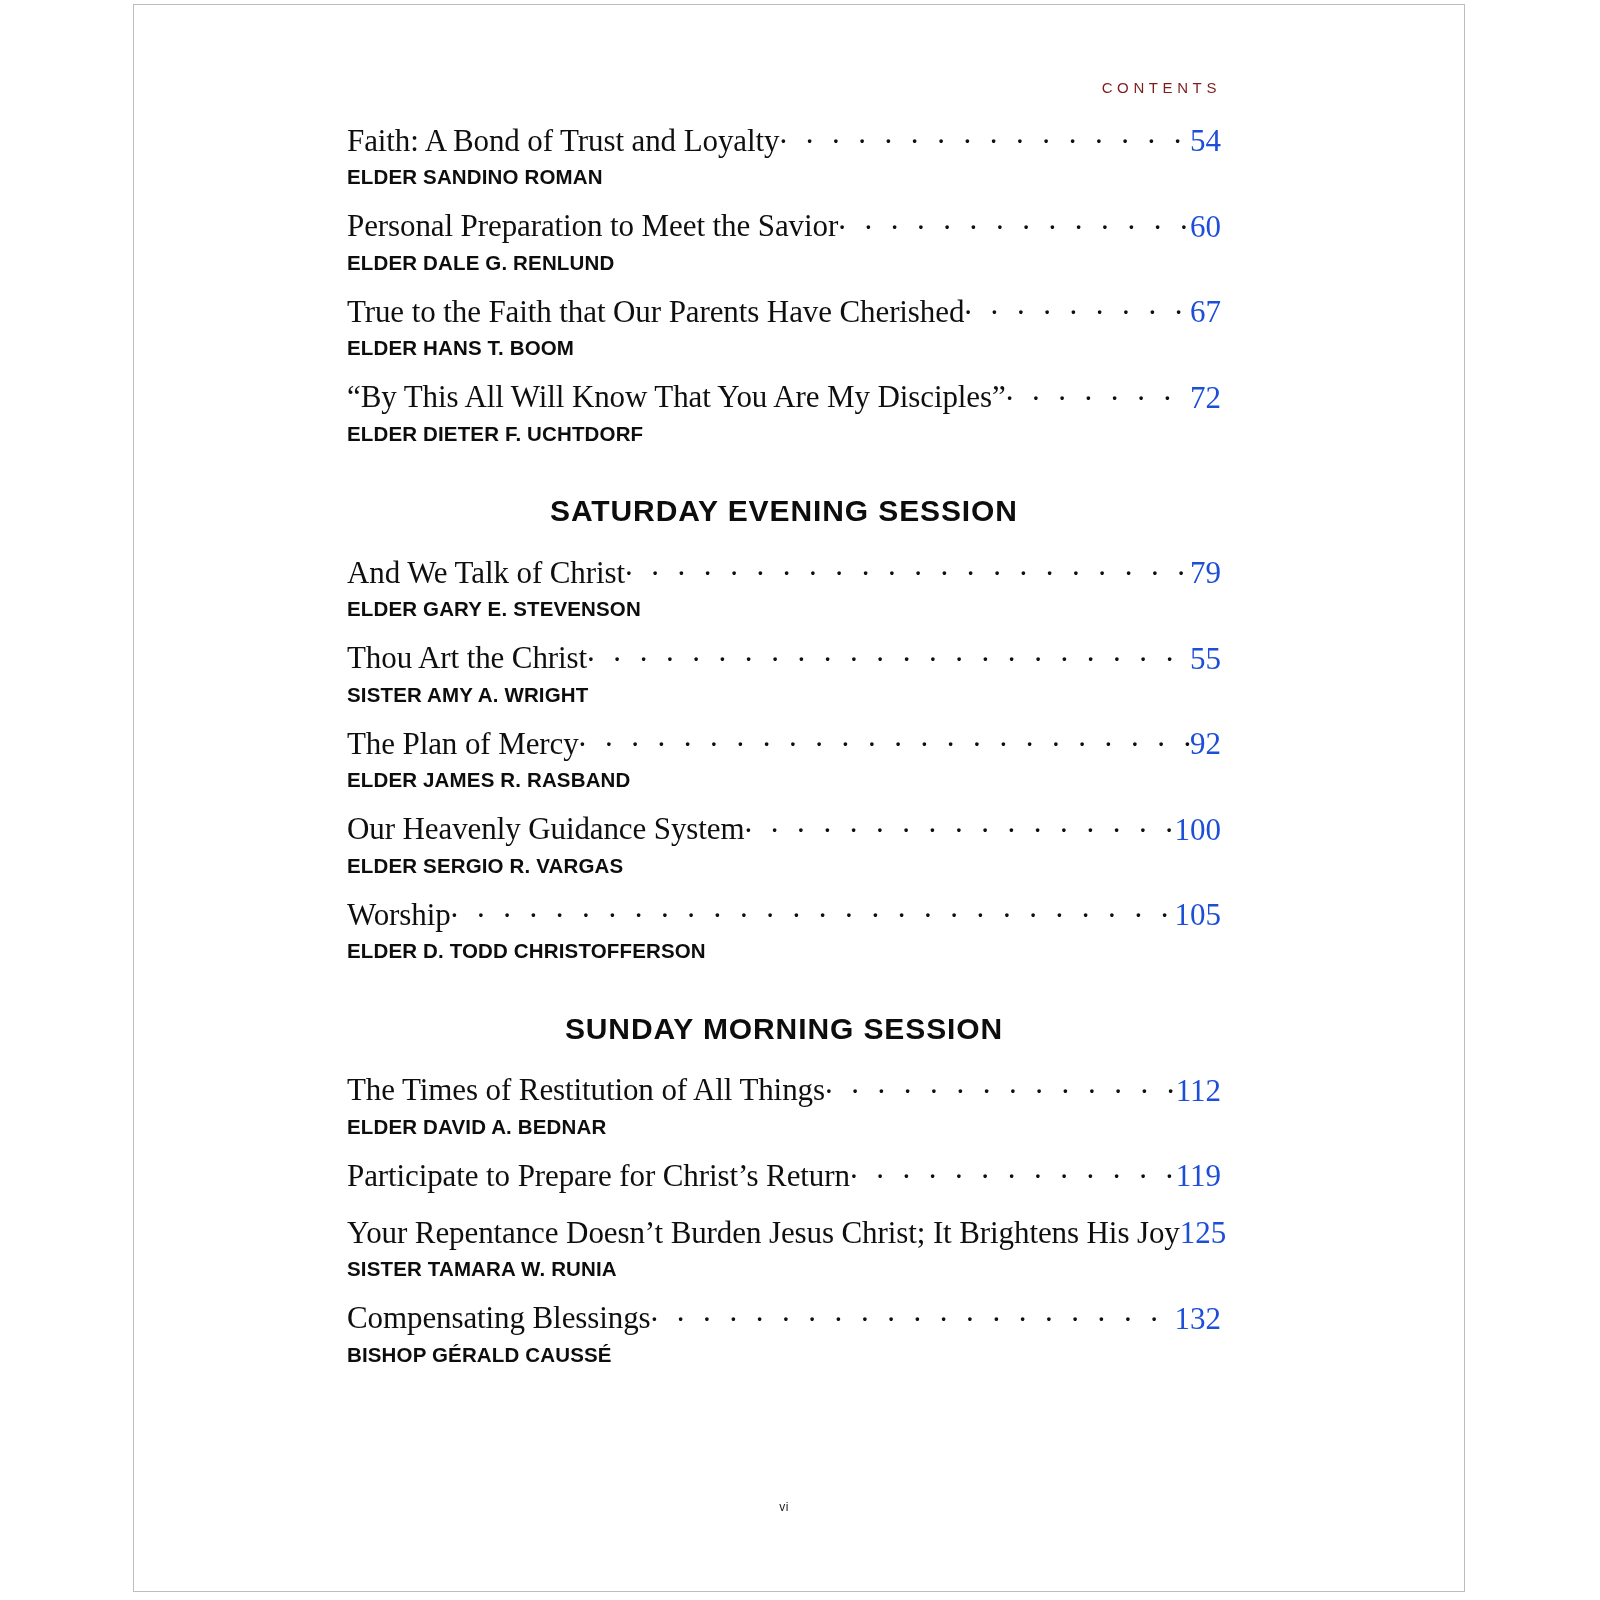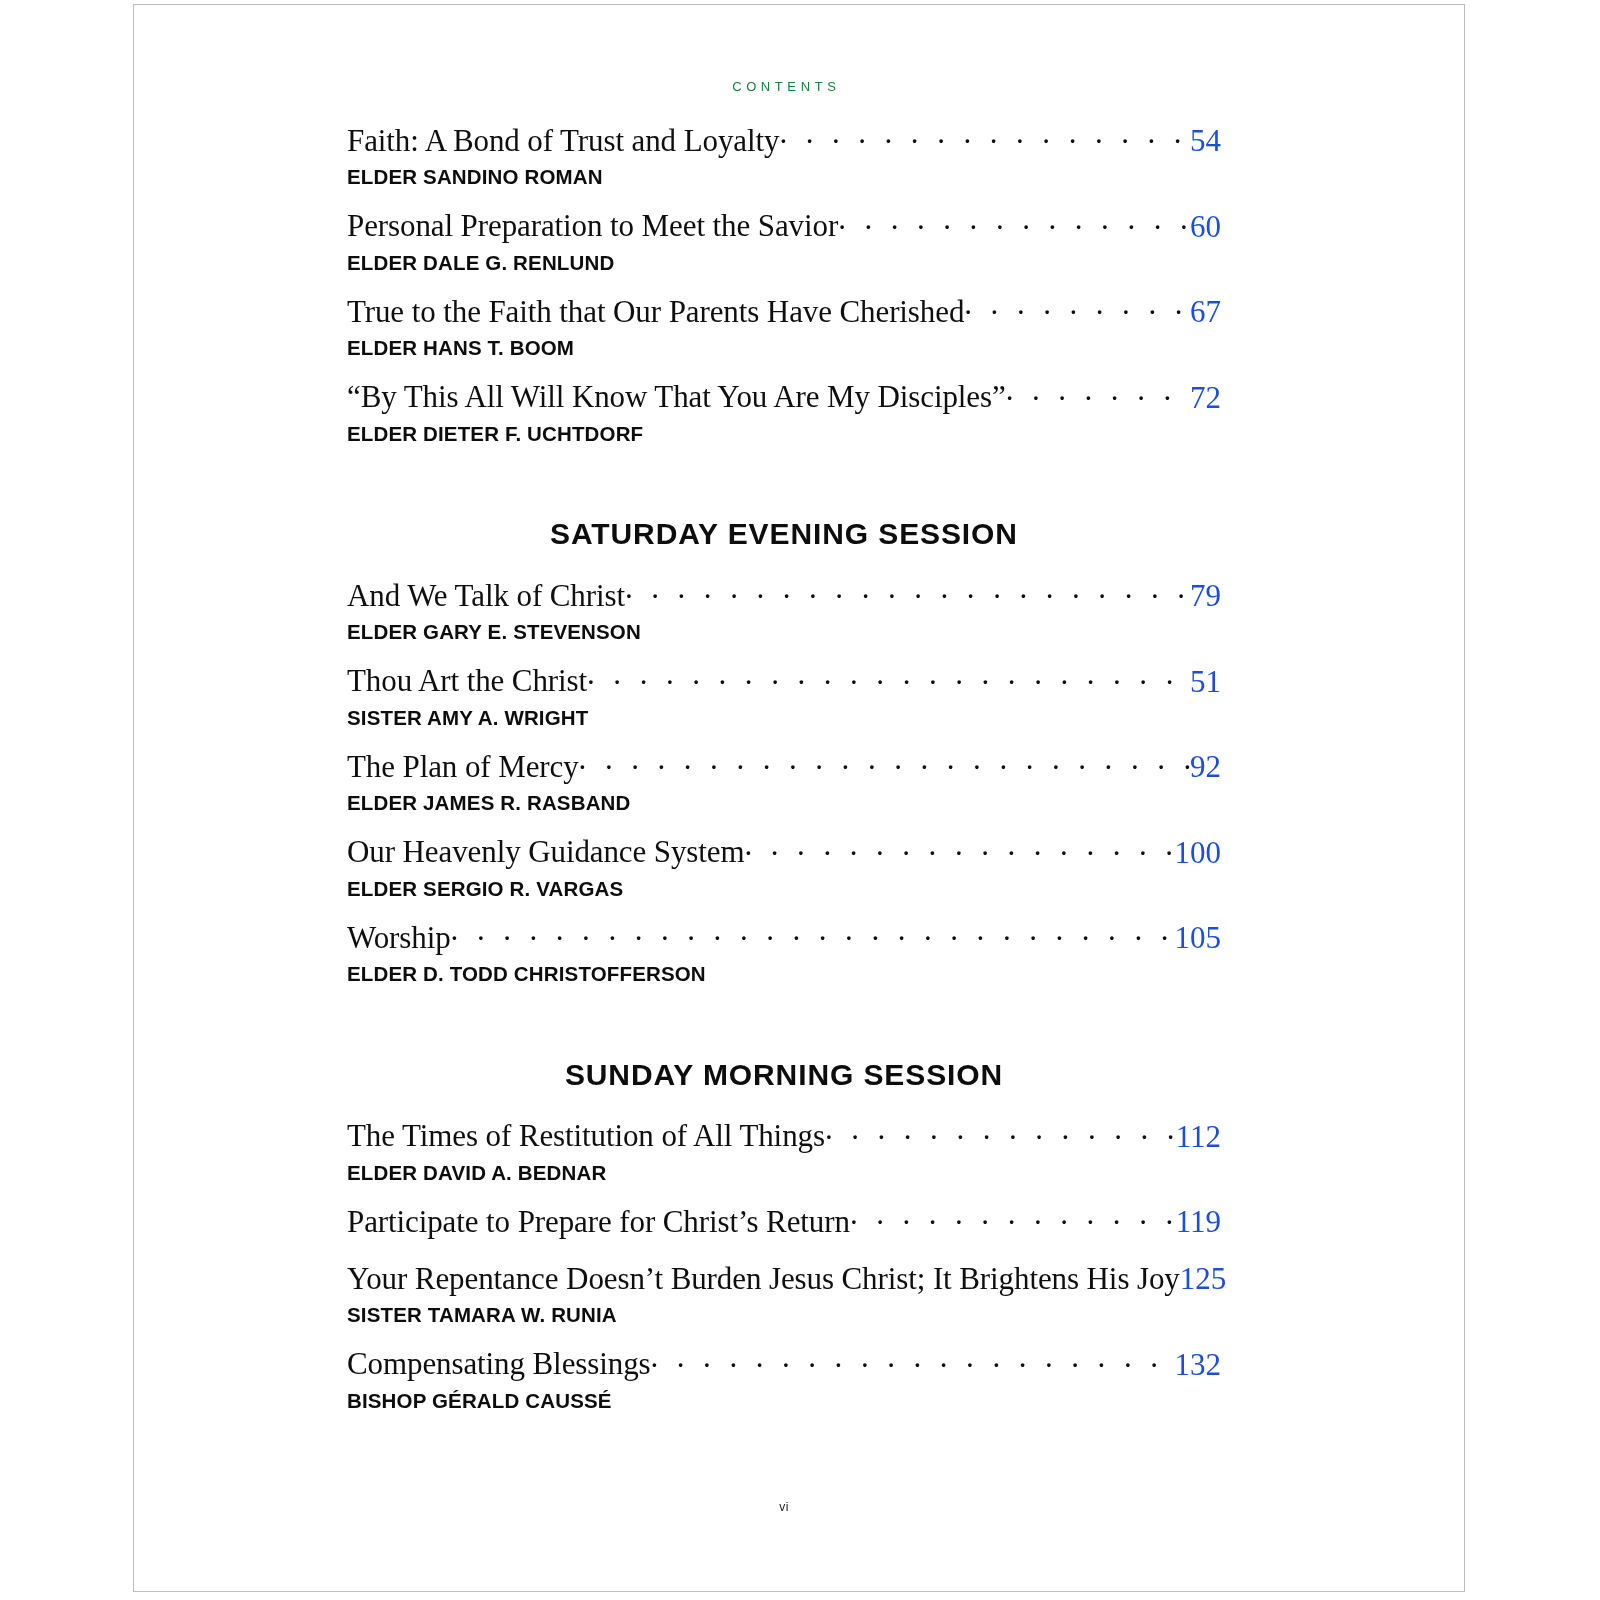--- a/index.html
+++ b/index.html
@@ -33,27 +33,27 @@
     width: 874px;  
     height: 100%;
   }
 
   
   .running-head {
     position: absolute;
     top: 74px;
     left: 0;
     width: 874px;
-    text-align: center;
-    font-family: "Liberation Sans", sans-serif;
-    font-size: 13px;
+    text-align: right;
+    font-family: "Liberation Sans", sans-serif;
+    font-size: 15px;
     font-weight: 400;
     letter-spacing: 4.6px;
     text-indent: 4.6px;
-    color: #15803d;
+    color: #7f1d1d;
   }
 
   
   .toc {
     position: absolute;
     top: 118px;
     left: 0;
     width: 874px;
   }
 
@@ -117,21 +117,21 @@
   }
 
   
   .session-heading {
     font-family: "Liberation Sans", sans-serif;
     font-size: 30px;
     font-weight: 700;
     letter-spacing: 0.9px;
     text-align: center;
     color: #0d0d0d;
-    margin-top: 75px;
+    margin-top: 52px;
     margin-bottom: 29px;
     line-height: 1;
   }
 
   
   .folio {
     position: absolute;
     top: 1495px;
     left: 0;
     width: 874px;
@@ -190,21 +190,21 @@
             <span class="entry-title">And We Talk of Christ</span>
             <span class="leader"></span>
             <span class="entry-page">79</span>
           </div>
           <div class="entry-speaker">ELDER GARY E. STEVENSON</div>
         </div>
         <div class="toc-entry">
           <div class="entry-line">
             <span class="entry-title">Thou Art the Christ</span>
             <span class="leader"></span>
-            <span class="entry-page">51</span>
+            <span class="entry-page">55</span>
           </div>
           <div class="entry-speaker">SISTER AMY A. WRIGHT</div>
         </div>
         <div class="toc-entry">
           <div class="entry-line">
             <span class="entry-title">The Plan of Mercy</span>
             <span class="leader"></span>
             <span class="entry-page">92</span>
           </div>
           <div class="entry-speaker">ELDER JAMES R. RASBAND</div>

